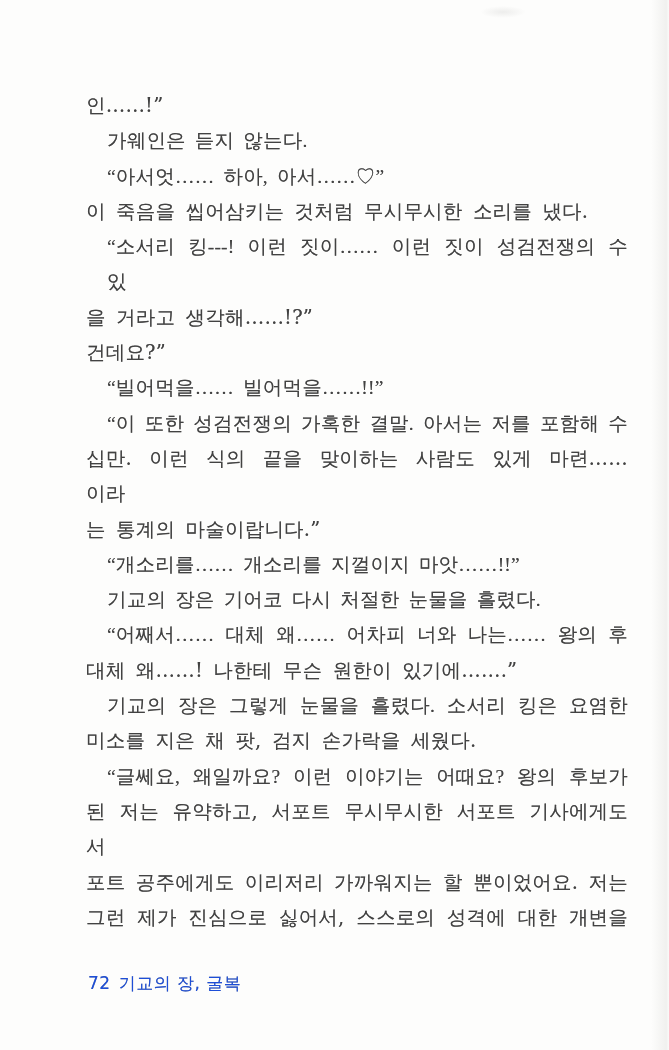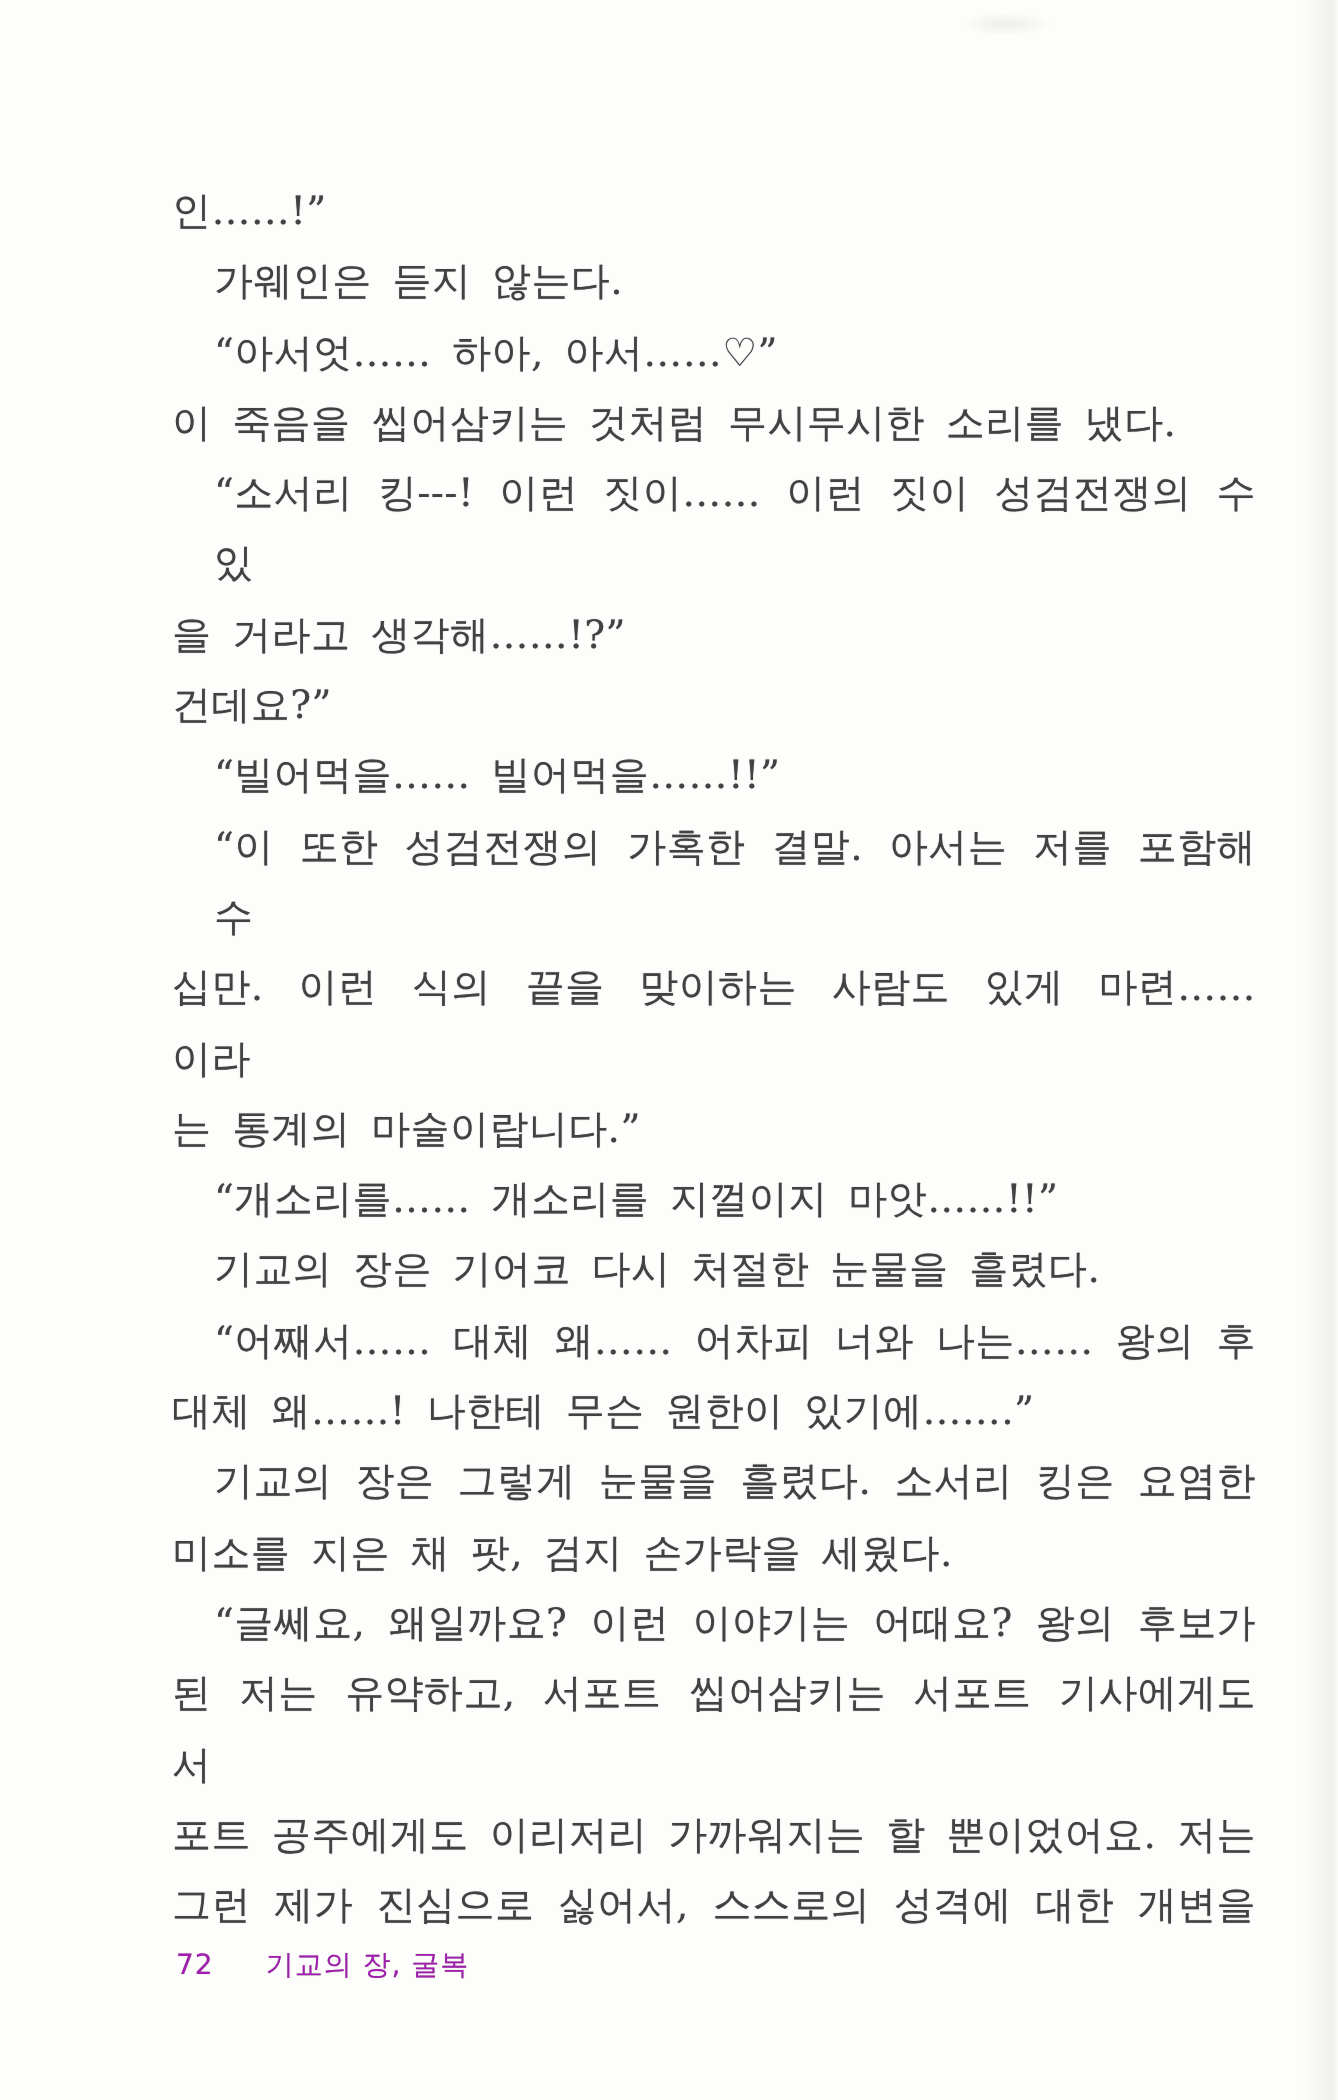--- a/index.html
+++ b/index.html
@@ -55,33 +55,34 @@
     white-space: nowrap;
     text-align: left;
   }
   .line.justify {
     white-space: normal;
     text-align: justify;
     text-align-last: justify;
   }
   .line.indent {
     padding-left: 21px;
+    font-family: Liberation Serif, serif;
   }
   .footer {
     position: absolute;
     left: 88px;
     top: 971px;
     font-family: "DejaVu Sans", "Liberation Sans", sans-serif;
-    font-size: 14px;
+    font-size: 17px;
     line-height: 24px;
-    color: #a21caf;
+    color: #1d4ed8;
     letter-spacing: 0.5px;
     text-shadow: 0 0 0.4px rgba(62,62,62,0.5);
     display: flex;
-    gap: 26px;
+    gap: 8px;
     align-items: baseline;
   }
 </style>
 </head>
 <body>
 
 <div class="page">
   <div class="body-text">
       <div class="line">인……!”</div>
       <div class="line indent">가웨인은 듣지 않는다.</div>
@@ -94,21 +95,21 @@
       <div class="line indent justify">“이 또한 성검전쟁의 가혹한 결말. 아서는 저를 포함해 수</div>
       <div class="line justify">십만. 이런 식의 끝을 맞이하는 사람도 있게 마련…… 이라</div>
       <div class="line">는 통계의 마술이랍니다.”</div>
       <div class="line indent">“개소리를…… 개소리를 지껄이지 마앗……!!”</div>
       <div class="line indent">기교의 장은 기어코 다시 처절한 눈물을 흘렸다.</div>
       <div class="line indent justify">“어째서…… 대체 왜…… 어차피 너와 나는…… 왕의 후</div>
       <div class="line">대체 왜……! 나한테 무슨 원한이 있기에…….”</div>
       <div class="line indent justify">기교의 장은 그렇게 눈물을 흘렸다. 소서리 킹은 요염한</div>
       <div class="line">미소를 지은 채 팟, 검지 손가락을 세웠다.</div>
       <div class="line indent justify">“글쎄요, 왜일까요? 이런 이야기는 어때요? 왕의 후보가</div>
-      <div class="line justify">된 저는 유약하고, 서포트 씹어삼키는 서포트 기사에게도 서</div>
+      <div class="line justify">된 저는 유약하고, 서포트 무시무시한 서포트 기사에게도 서</div>
       <div class="line justify">포트 공주에게도 이리저리 가까워지는 할 뿐이었어요. 저는</div>
       <div class="line justify">그런 제가 진심으로 싫어서, 스스로의 성격에 대한 개변을</div>
     </div>
 
   <div class="footer">
     <span>72</span>
     <span>기교의 장, 굴복</span>
   </div>
 
   <div class="smudge-top"></div>

